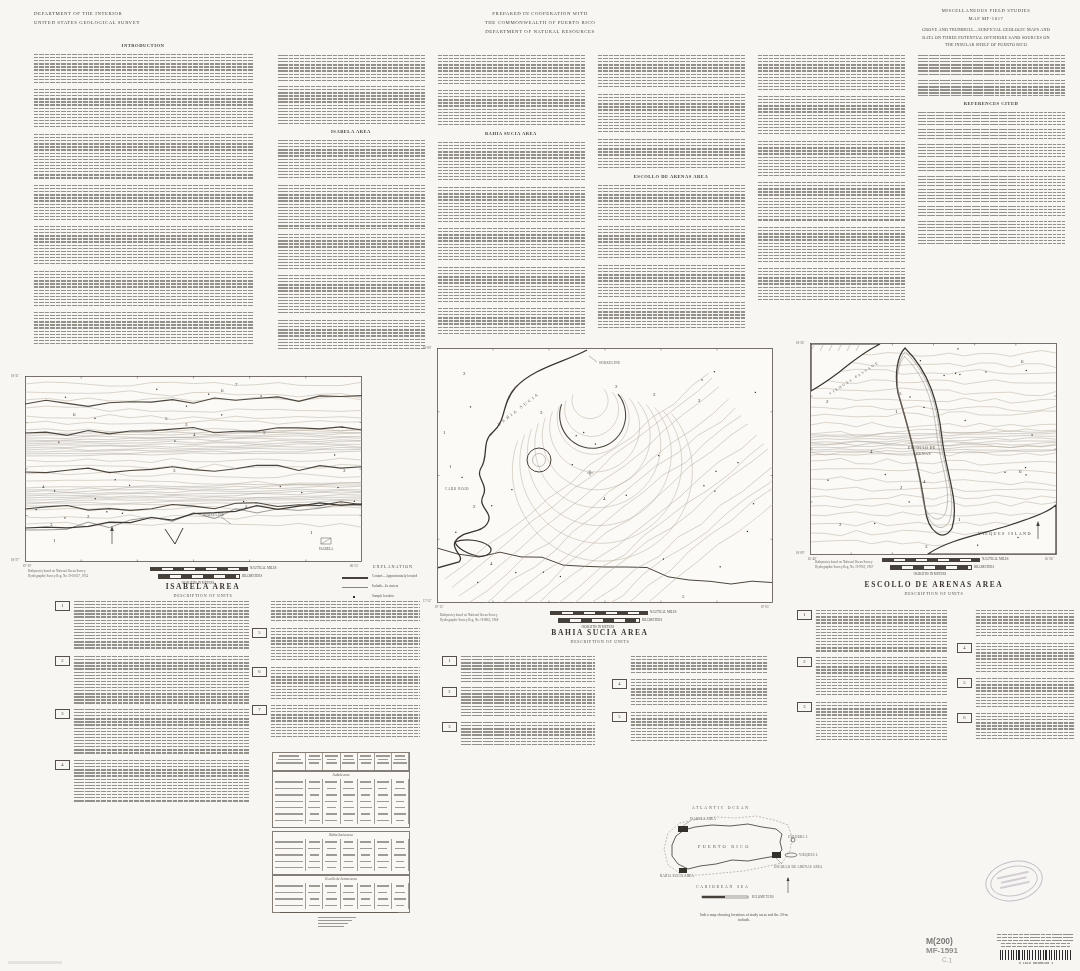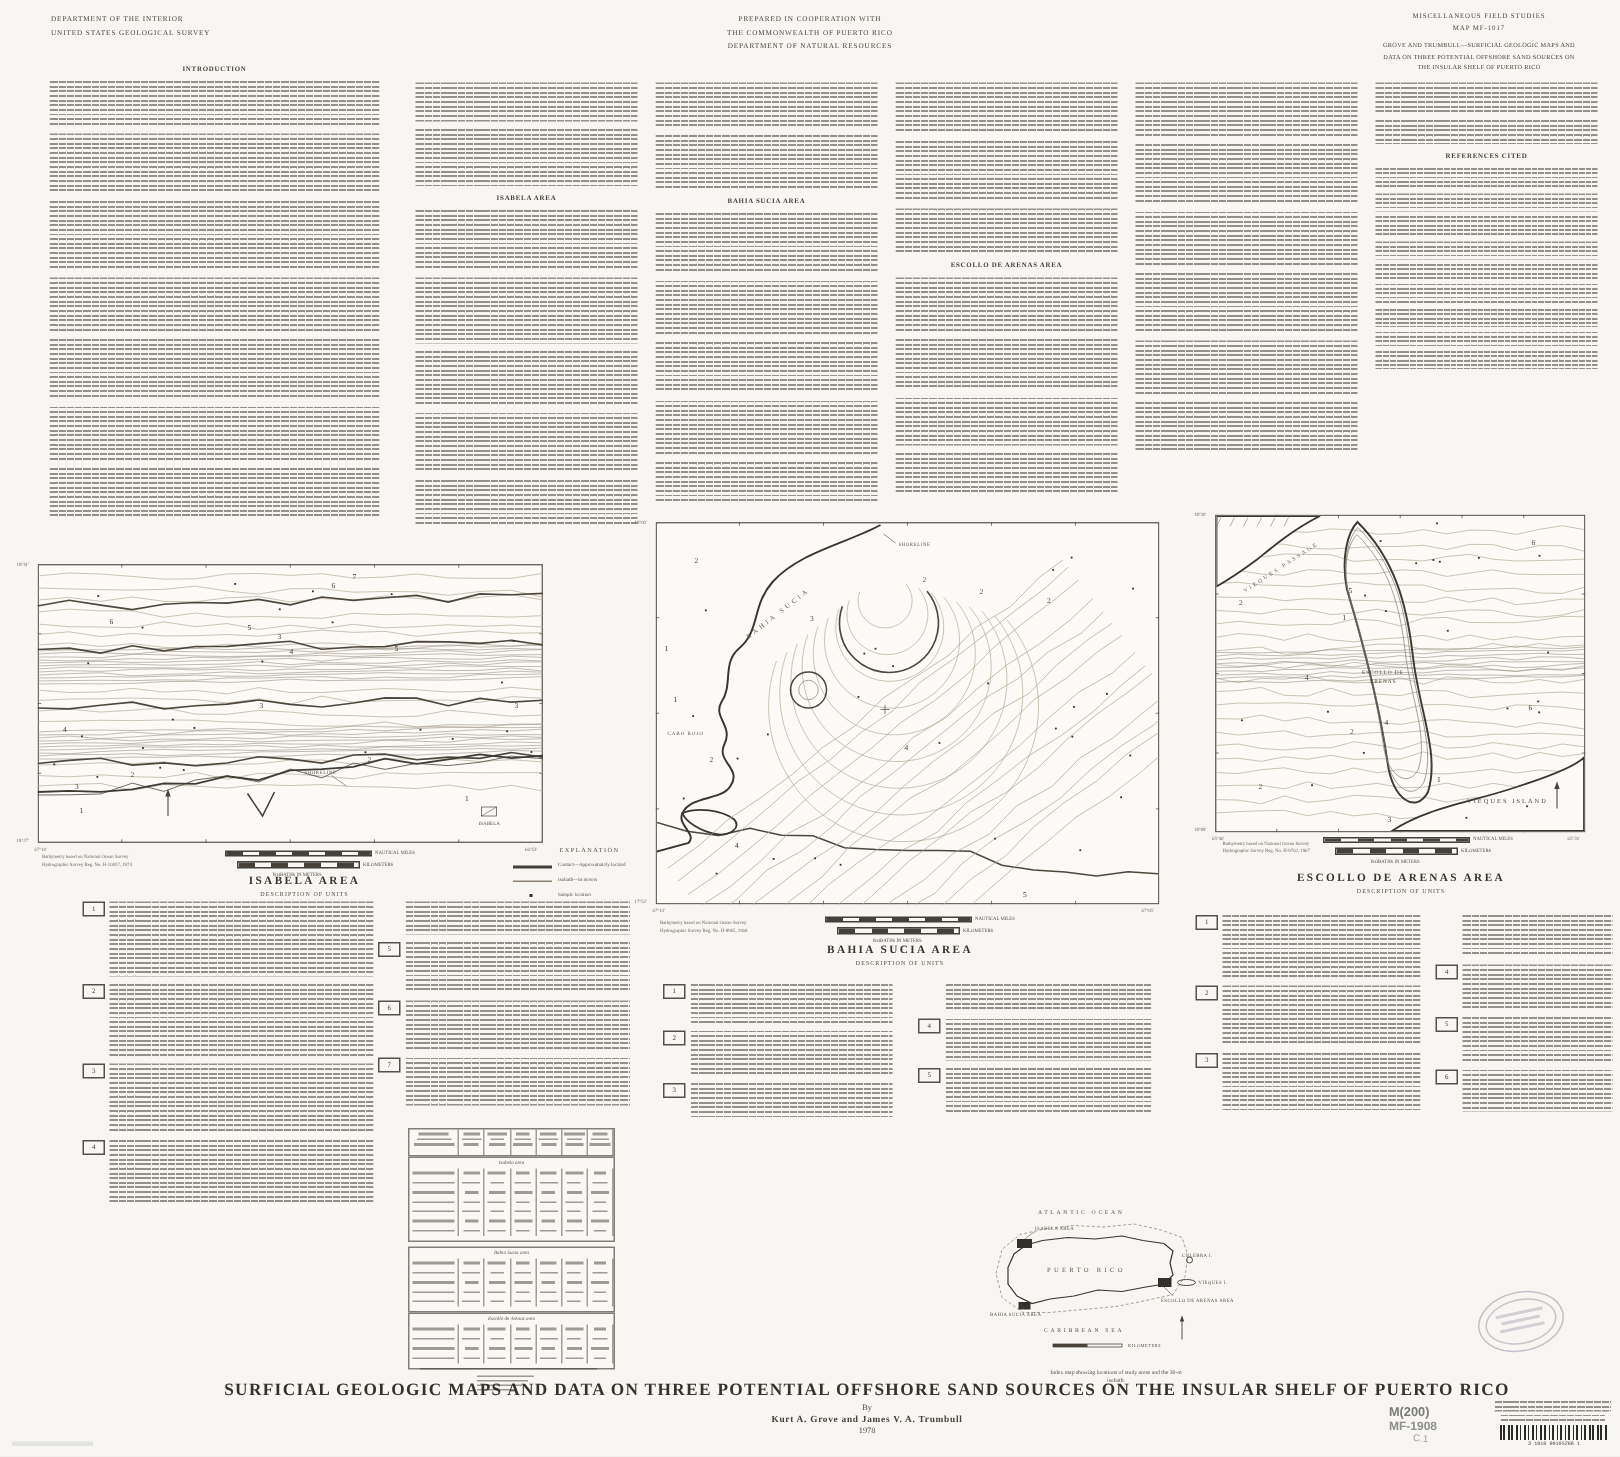--- a/index.html
+++ b/index.html
@@ -979,37 +979,31 @@
     <div style="position:relative;height:10px;">
       <div class="abs" style="left:2px;top:4px;width:26px;height:.7px;background:#8c8375;"></div>
       <div class="abs tiny" style="left:32px;top:1px;font-size:3.4px;">Isobath—In meters</div>
     </div>
     <div style="position:relative;height:10px;">
       <div class="abs" style="left:13px;top:3px;width:2.2px;height:2.2px;background:#33302a;"></div>
       <div class="abs tiny" style="left:32px;top:1px;font-size:3.4px;">Sample location</div>
     </div>
   </div>
 
-  <div class="abs" style="left:90px;top:921px;width:976px;text-align:center;">
-    <div style="font-weight:700;font-size:11.5px;letter-spacing:.9px;white-space:nowrap;color:#35312b;">SURFICIAL GEOLOGIC MAPS AND DATA ON THREE POTENTIAL OFFSHORE SAND SOURCES ON THE INSULAR SHELF OF PUERTO RICO</div>
-    <div style="font-size:5.5px;margin-top:2.5px;color:#4a453d;">By</div>
-    <div style="font-weight:700;font-size:6.2px;letter-spacing:.5px;margin-top:1px;color:#44403a;">Kurt A. Grove and James V. A. Trumbull</div>
-    <div style="font-size:5.5px;margin-top:1.5px;color:#4a453d;">1978</div>
-  </div>
 
   <div class="abs stamp" style="left:985px;top:861px;width:56px;height:38px;transform:rotate(-12deg);">
     <div class="inner"></div>
     <div class="abs" style="left:12px;top:12px;width:32px;height:2px;background:rgba(128,112,142,.3);"></div>
     <div class="abs" style="left:15px;top:17px;width:26px;height:2px;background:rgba(128,112,142,.3);"></div>
     <div class="abs" style="left:13px;top:22px;width:30px;height:2px;background:rgba(128,112,142,.3);"></div>
   </div>
 
   <div class="abs" style="left:926px;top:934px;width:150px;height:34px;">
     <div class="abs callno" style="left:0;top:2px;font-weight:700;font-size:8.5px;">M(200)</div>
-    <div class="abs callno" style="left:0;top:12px;font-weight:700;font-size:8px;color:#8e8e8c;">MF-1908</div>
+    <div class="abs callno" style="left:0;top:12px;font-weight:700;font-size:8px;color:#8e8e8c;">MF-1591</div>
     <div class="abs callno" style="left:16px;top:22px;font-size:6.5px;color:#a3a3a0;transform:rotate(6deg);">C.1</div>
     <div class="abs p" style="left:70px;top:0;width:78px;height:7px;"></div>
     <div class="abs p" style="left:74px;top:9px;width:70px;height:5px;"></div>
     <div class="abs barcode" style="left:74px;top:16px;width:72px;height:10px;"></div>
     <div class="abs" style="left:74px;top:27px;width:72px;text-align:center;font-family:'Liberation Mono',monospace;font-size:3.4px;color:#444;">3 1818 00105266 1</div>
   </div>
 
   <div class="abs" style="left:8px;top:961px;width:54px;height:2.5px;background:rgba(60,60,60,.10);"></div>
 </div>
 

